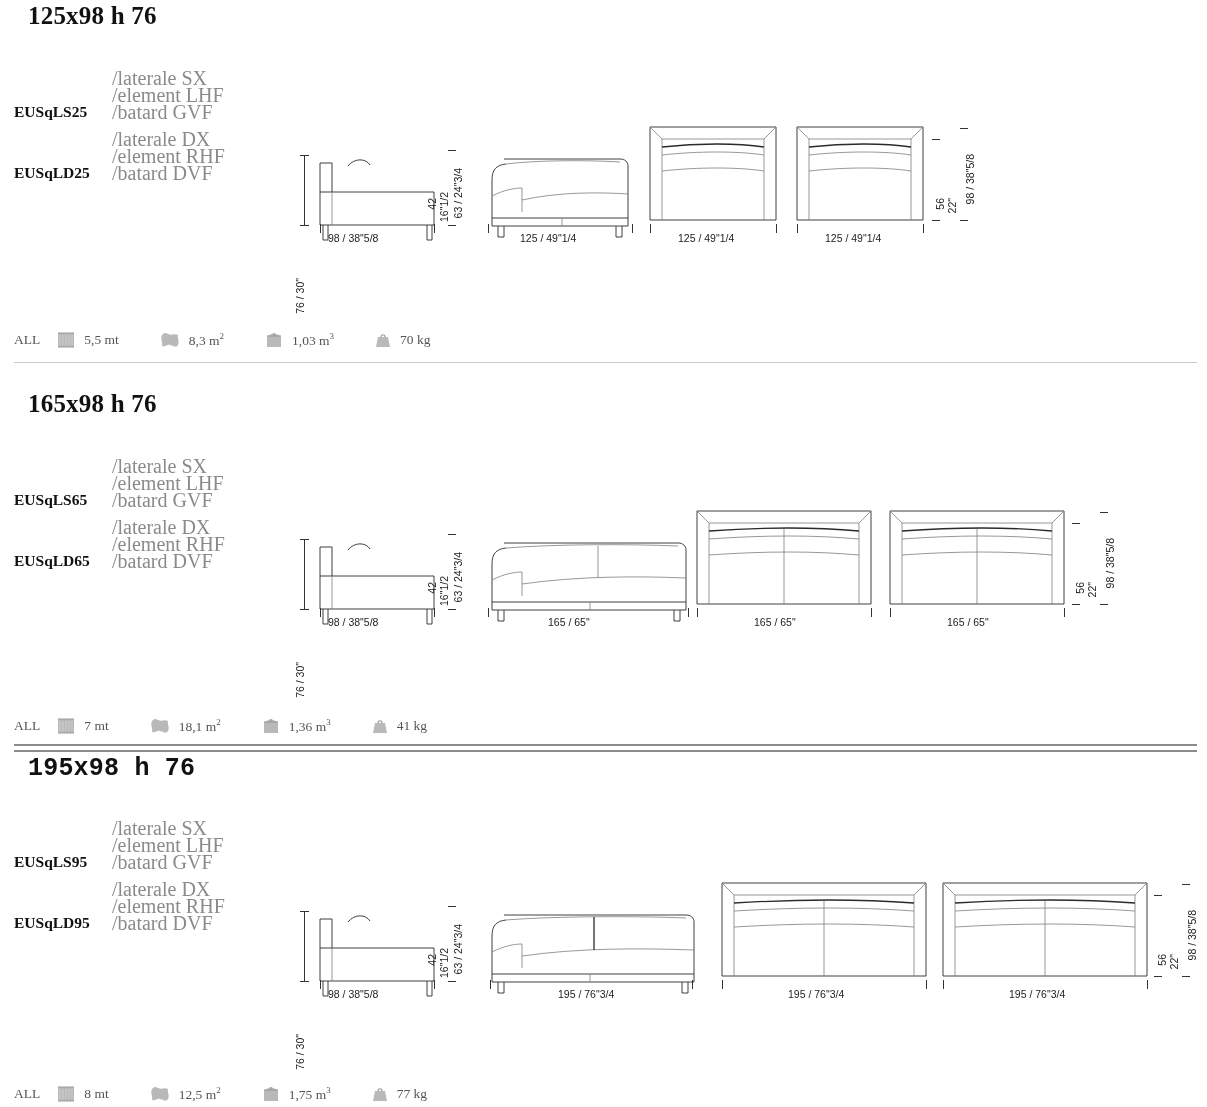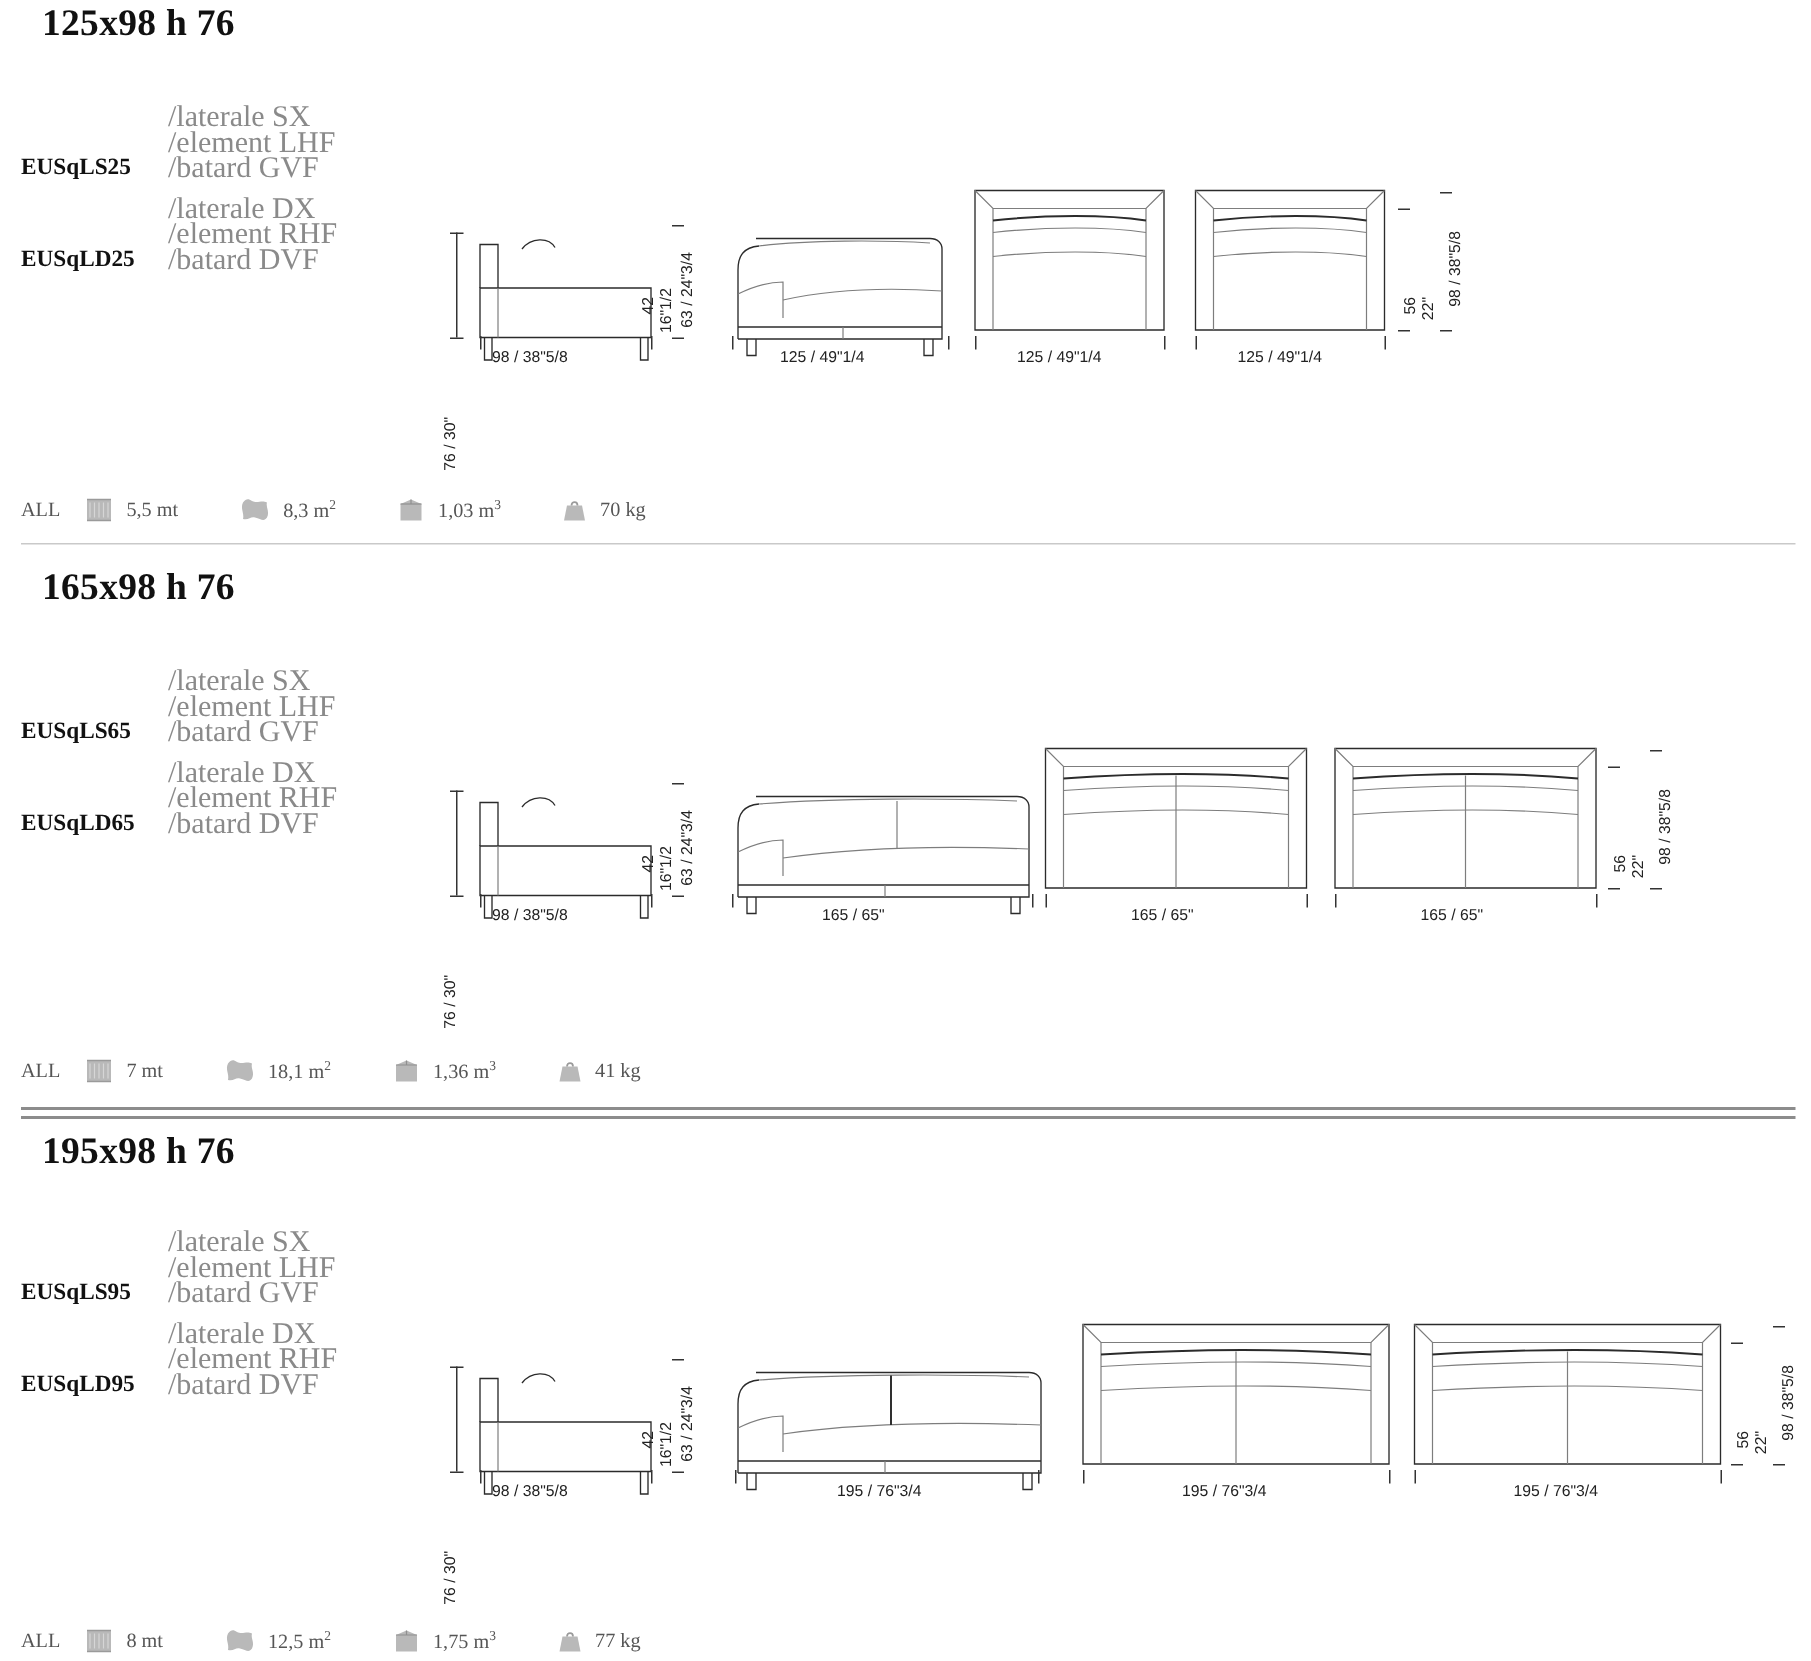--- a/index.html
+++ b/index.html
@@ -266,21 +266,21 @@
               <path d="M7,7 C7,4 11,4 11,7" stroke="#9a9a9a" stroke-width="1.2" fill="none"></path>
             </svg>
         </span>
         <span class="val">70 kg</span>
       </div>
     </div>
 
     <hr class="hr-thin" style="position:absolute;top:362px;left:0;width:1183px;">
   </div>
 
-  <div class="section" style="position:absolute;left:0;top:372px;height:375px;">
+  <div class="section" style="position:absolute;left:0;top:384px;height:375px;">
 
     <div class="section-title" style="position:absolute;left:14px;top:6px;">165x98 h 76</div>
 
     <div class="codes" style="top:74px;">
       <div class="code-block">
         <div class="code-id">EUSqLS65</div>
         <div class="code-desc">
           <div>/laterale SX</div>
           <div>/element LHF</div>
           <div>/batard GVF</div>
@@ -415,21 +415,21 @@
         </span>
         <span class="val">41 kg</span>
       </div>
     </div>
 
     <hr class="hr-thick" style="position:absolute;top:366px;left:0;width:1183px;">
   </div>
 
   <div class="section" style="position:absolute;left:0;top:746px;height:361px;">
 
-    <div class="section-title" style="position:absolute;left:14px;top:8px;">195x98 h 76</div>
+    <div class="section-title" style="position:absolute;left:14px;top:8px;font-family:Liberation Mono, monospace;">195x98 h 76</div>
 
     <div class="codes" style="top:74px;">
       <div class="code-block">
         <div class="code-id">EUSqLS95</div>
         <div class="code-desc">
           <div>/laterale SX</div>
           <div>/element LHF</div>
           <div>/batard GVF</div>
         </div>
       </div>

